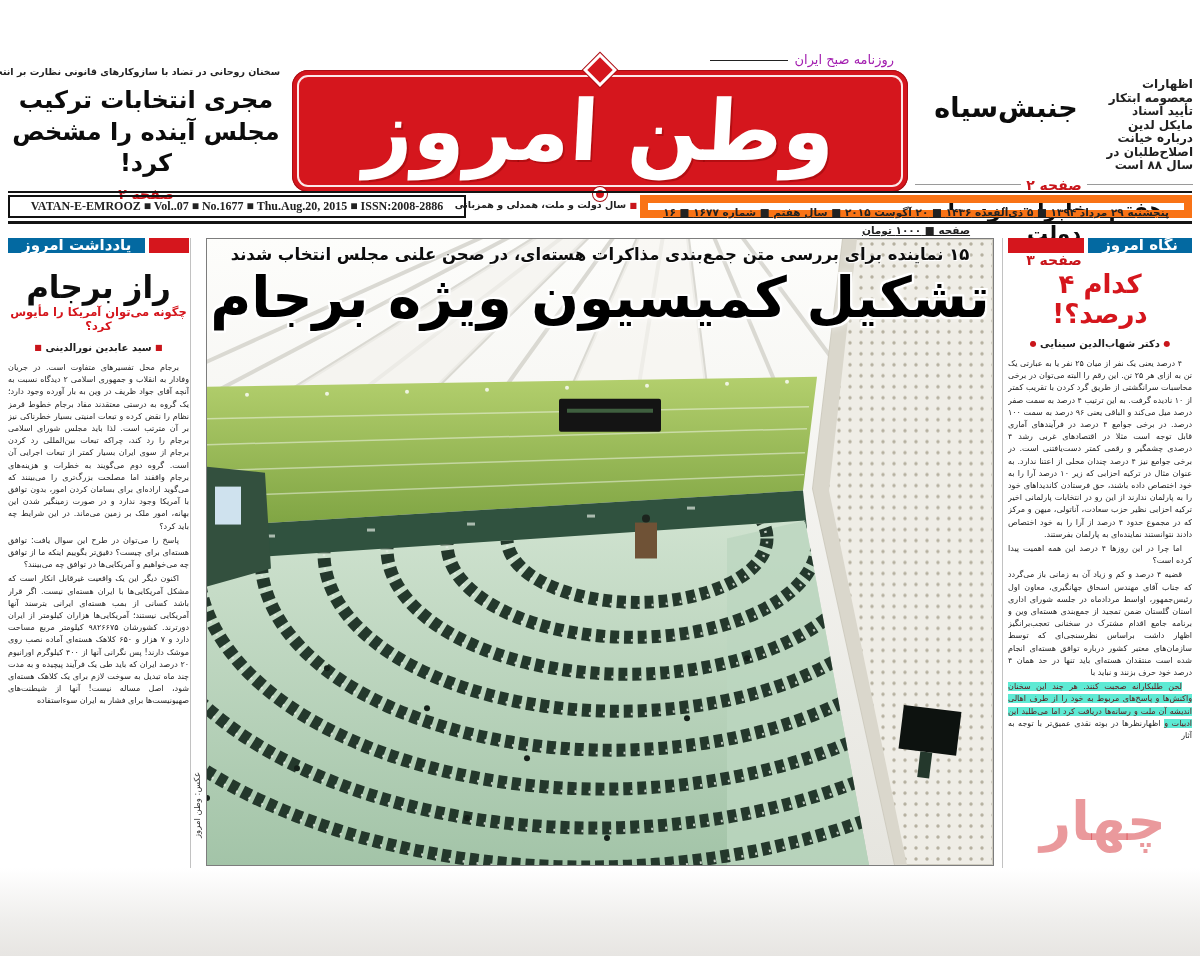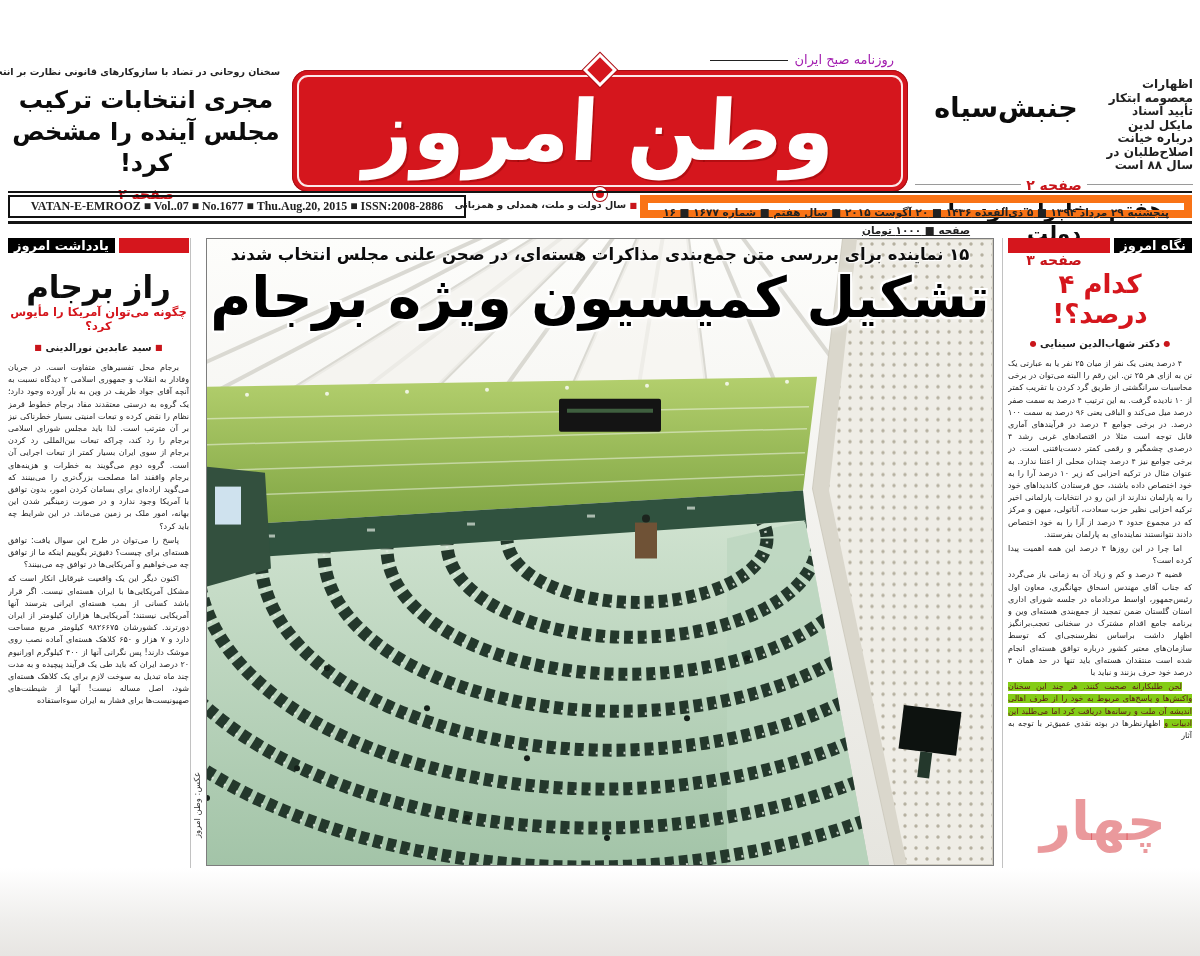--- a/index.html
+++ b/index.html
@@ -52,35 +52,35 @@
     font-size:9.5px; font-weight:bold; color:#222; white-space:nowrap; }
   .slogan .bullet { color:#c9151b; font-size:8px; }
   .date-fa { position:absolute; left:640px; top:195px; width:552px; height:23px;
     border:8px solid #f97316; text-align:center; font-size:10.5px; font-weight:bold;
     line-height:18px; color:#222;text-decoration:underline; }
 
   
   .v-div { position:absolute; top:238px; width:1px; height:668px; background:#c2c2c2; }
   .col { position:absolute; top:238px; overflow:hidden; }
   .col-head { display:flex; direction:ltr; height:15px; gap:4px; align-items:stretch; }
-  .sec-label { background:#000000; color:#fff; font-size:13px; font-weight:bold;
-    padding:2px 6px; line-height:11px; white-space:nowrap; }
+  .sec-label { background:#0369a1; color:#fff; font-size:15px; font-weight:bold;
+    padding:2px 14px; line-height:11px; white-space:nowrap; }
   .red-bar { flex:1; background:#d5161d; }
   .note-col { left:8px; width:181px; height:648px; }
   .view-col { left:1008px; width:184px; height:650px; }
   .col-title { text-align:center; font-weight:bold; }
   .note-title { margin-top:16px; font-size:31px; color:#0d0d0d; }
   .note-sub { text-align:center; font-size:11.5px; font-weight:bold; color:#d5161d; }
   .view-title { margin-top:16px; font-size:26px; color:#d5161d; }
   .byline { margin-top:9px; text-align:center; font-size:10px; font-weight:bold; color:#222; }
   .byline .bullet { color:#c9151b; font-size:8px; vertical-align:1px; }
   .body-text { position:relative; z-index:1; margin-top:9px; font-size:8px; line-height:12.2px;
     text-align:justify; color:#1c1c1c; }
   .body-text p { text-indent:10px; margin-bottom:2px; }
-  .hl { background:#84cc16; color:#5c1216; }
+  .hl { background:#5eead4; color:#5c1216; }
   .watermark { position:absolute; top:552px; right:26px; z-index:2; font-size:54px;
     font-weight:bold; color:rgba(214,52,58,.5); pointer-events:none; }
 
   
   .photo-frame { position:absolute; left:206px; top:238px; width:788px; height:628px;
     border:1px solid #7d7d7d; background:#e8e8e4; }
   .photo-frame svg { display:block; width:100%; height:100%; }
   .lead-kicker { position:absolute; left:0; right:0; top:6px; text-align:center;
     font-size:16.5px; font-weight:bold; color:#0d0d0d;
     text-shadow:0 0 4px #fff, 0 0 2px #fff, 1px 1px 0 #fff; }

